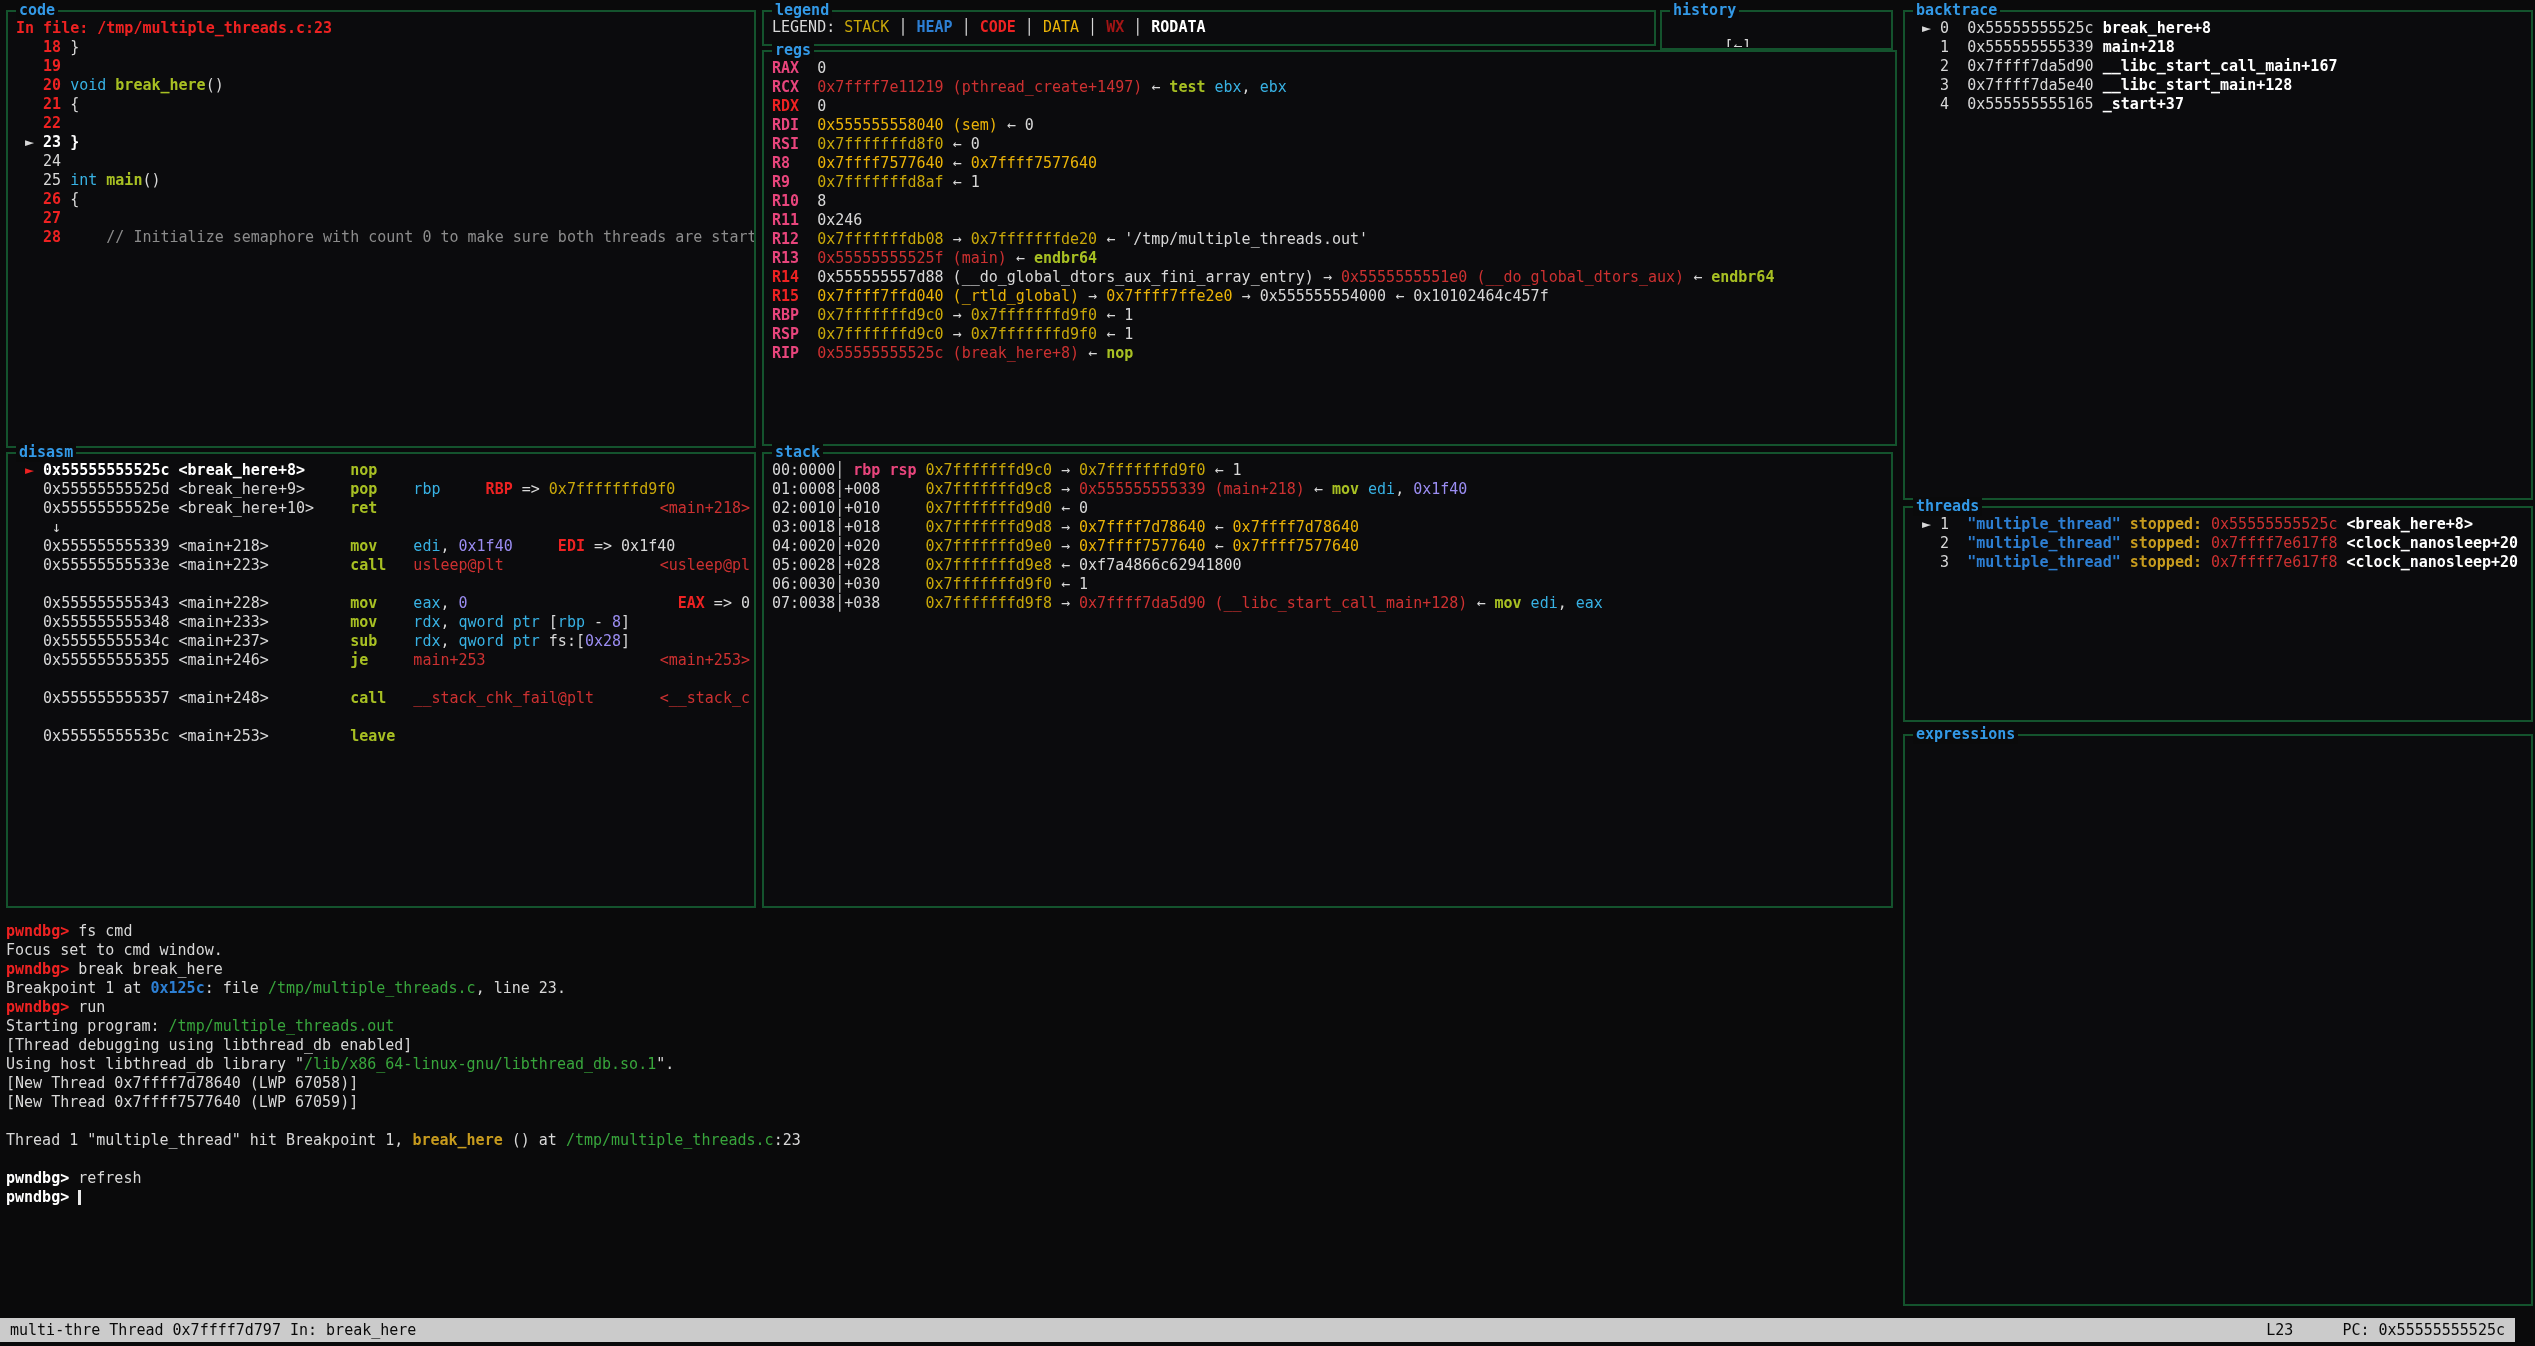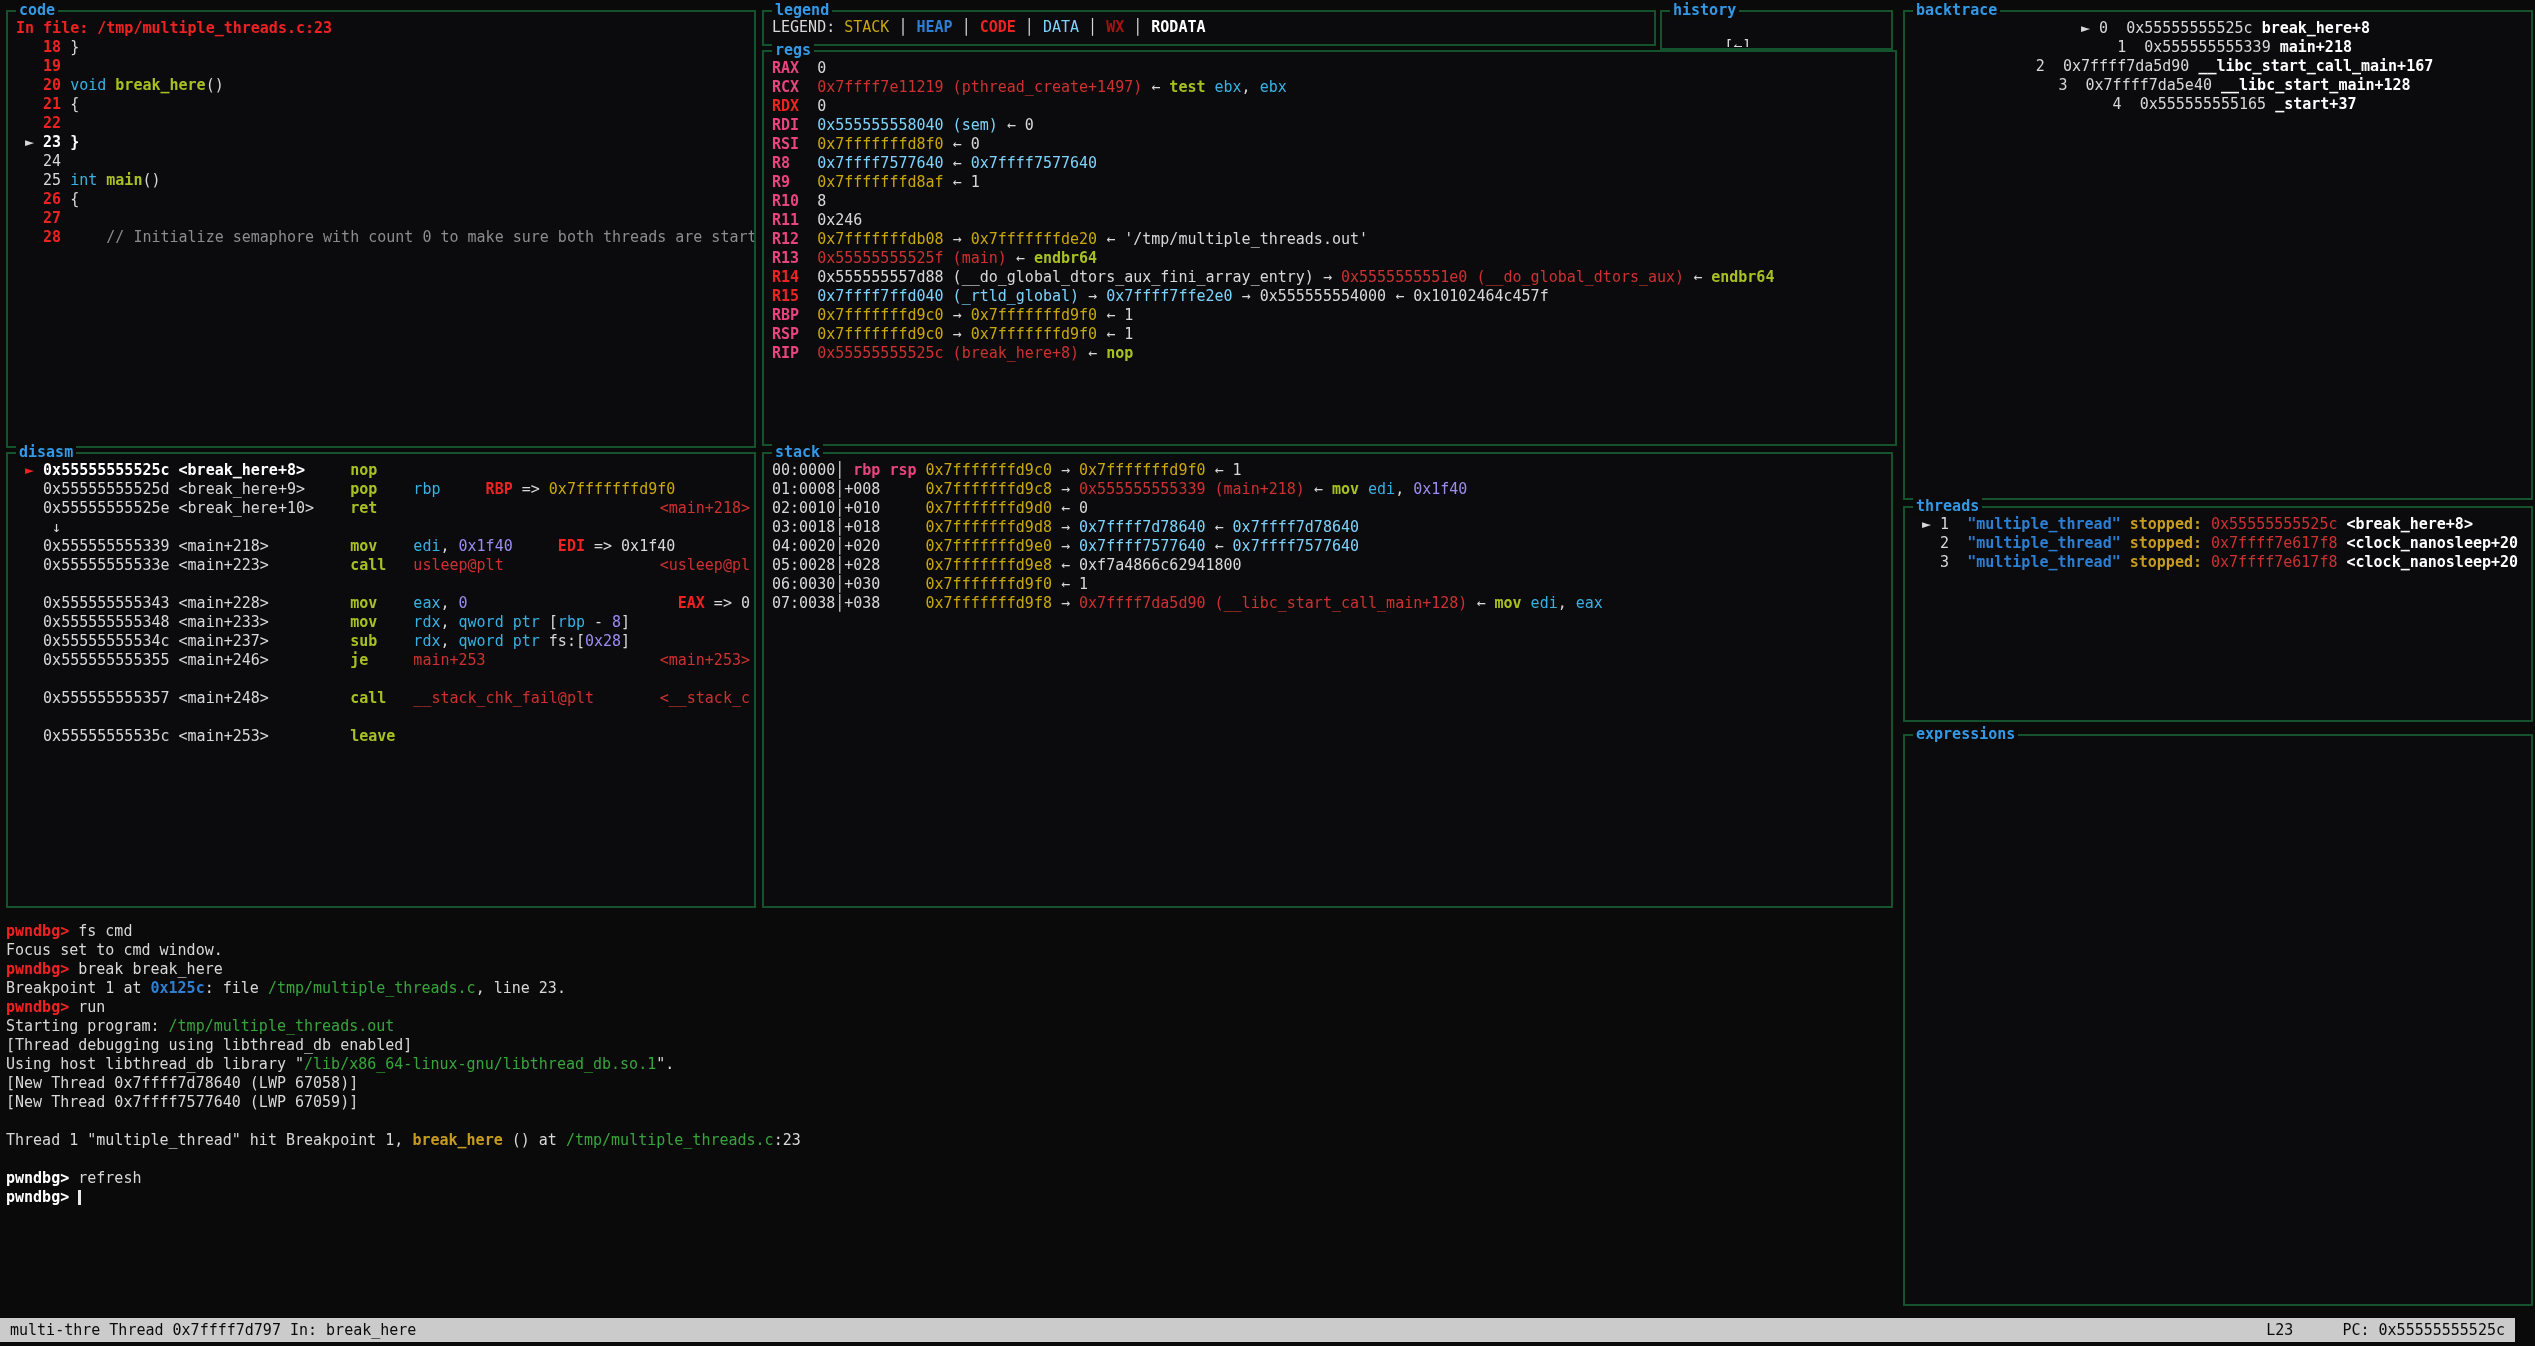--- a/index.html
+++ b/index.html
@@ -9,35 +9,35 @@
   .content{padding:7px 2px 0 8px;overflow:hidden;height:calc(100% - 7px);}
   .tl{white-space:pre;position:relative;height:19px;line-height:19px;}
   .ra{position:absolute;right:2px;}
   .w{color:#d8d8d8}
   .bw{color:#ffffff;font-weight:bold}
   .rd{color:#ee2222;font-weight:bold}
   .rdb{color:#ee2222;font-weight:bold}
   .redv{color:#cd3131}
   .pk{color:#e8457c;font-weight:bold}
   .yl{color:#c9a80a}
-  .pu{color:#7dd3fc}
+  .pu{color:#eab308}
   .lv{color:#9b8df2}
   .cy{color:#38b2e4}
   .gn{color:#a8c023;font-weight:bold}
   .gn2{color:#38a53c}
   .bl{color:#2d7fd3;font-weight:bold}
   .gd{color:#c79b1e;font-weight:bold}
   .gy{color:#8c8c8c}
   .drd{color:#a31515;font-weight:bold}
   .cursor{display:inline-block;width:3px;height:15px;background:#e8e8e8;vertical-align:middle;}
   #code{left:6px;top:10px;width:750px;height:438px;}
   #legend{left:762px;top:10px;width:894px;height:36px;}
   #history{left:1660px;top:10px;width:233px;height:40px;}
   #regs{left:762px;top:50px;width:1135px;height:396px;}
-  #backtrace{left:1903px;top:10px;width:630px;height:490px;text-align:center;}
+  #backtrace{left:1903px;top:10px;width:630px;height:490px;}
   #disasm{left:6px;top:452px;width:750px;height:456px;}
   #stack{left:762px;top:452px;width:1131px;height:456px;}
   #threads{left:1903px;top:506px;width:630px;height:216px;}
   #expressions{left:1903px;top:734px;width:630px;height:572px;}
   #legend .content,#history .content{padding-top:6px;}
   #history .hbtns{white-space:pre;}
   #history .hbtn{margin-right:18px;cursor:pointer;}
   #terminal{position:absolute;left:6px;top:922px;width:1880px;}
   #statusbar{position:absolute;left:0;top:1318px;width:2515px;height:24px;background:#cbcbcb;color:#0a0a0a;display:flex;justify-content:space-between;align-items:center;padding:0 10px;box-sizing:border-box;}
   #statusbar .sb-right span{margin-left:40px;}

